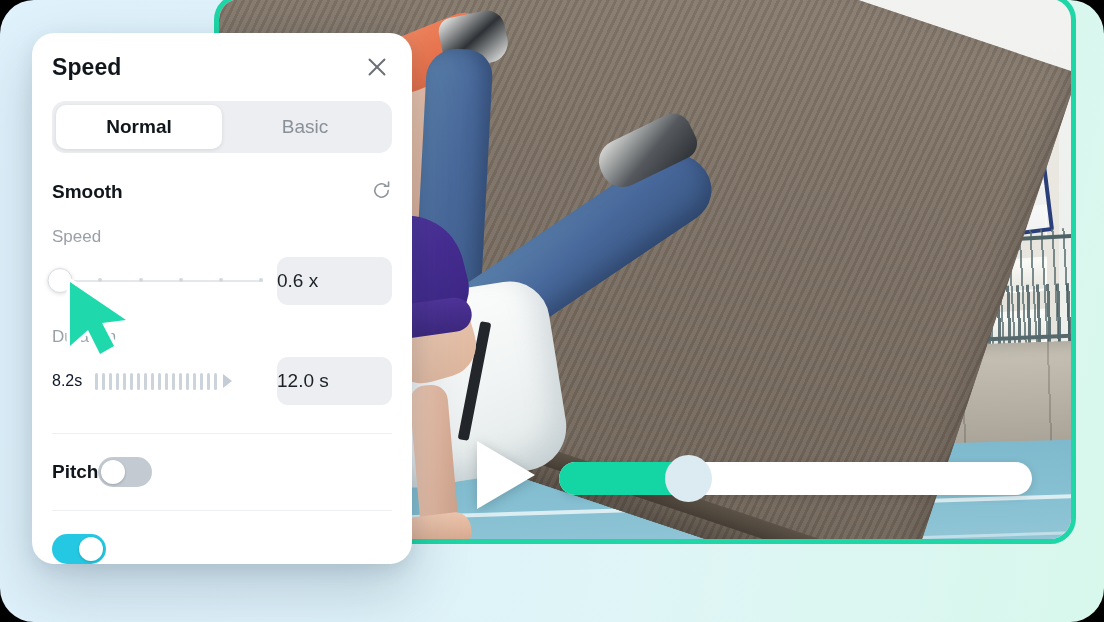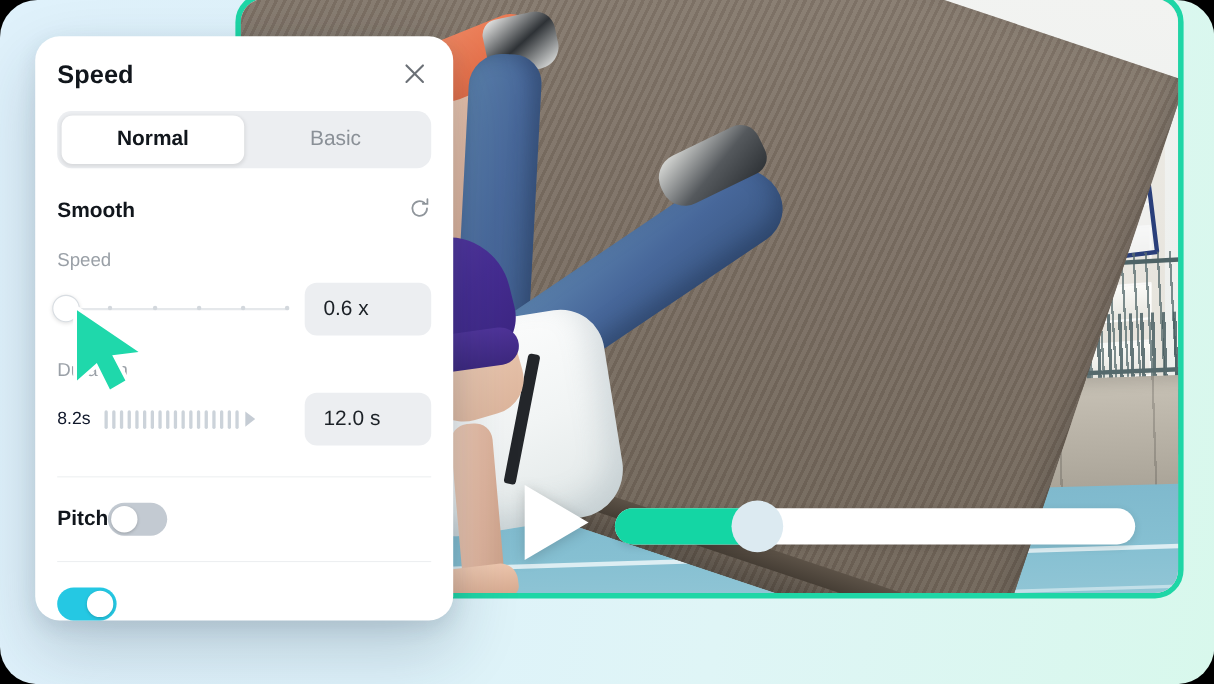--- a/index.html
+++ b/index.html
@@ -355,21 +355,20 @@
     width: 25px; height: 25px; border-radius: 50%;
     background: #ffffff; border: 1.5px solid #d8dde2;
     box-shadow: 0 1px 4px rgba(0,0,0,.13);
     transform: translateX(-50%);
   }
 
   .value-box {
     width: 115px; height: 48px;
     background: #eceef1; border-radius: 11px;
     display: flex; align-items: center;
-    padding-left: 17px;
     font-size: 19px; color: #1c2127;
     cursor: text;
   }
 
   
   #duration-min { font-size: 16px; color: #0f172a; font-weight: normal; }
   #duration-ticks {
     flex: 1; display: flex; align-items: center; gap: 4px;
     margin: 0 13px; height: 22px;
   }

